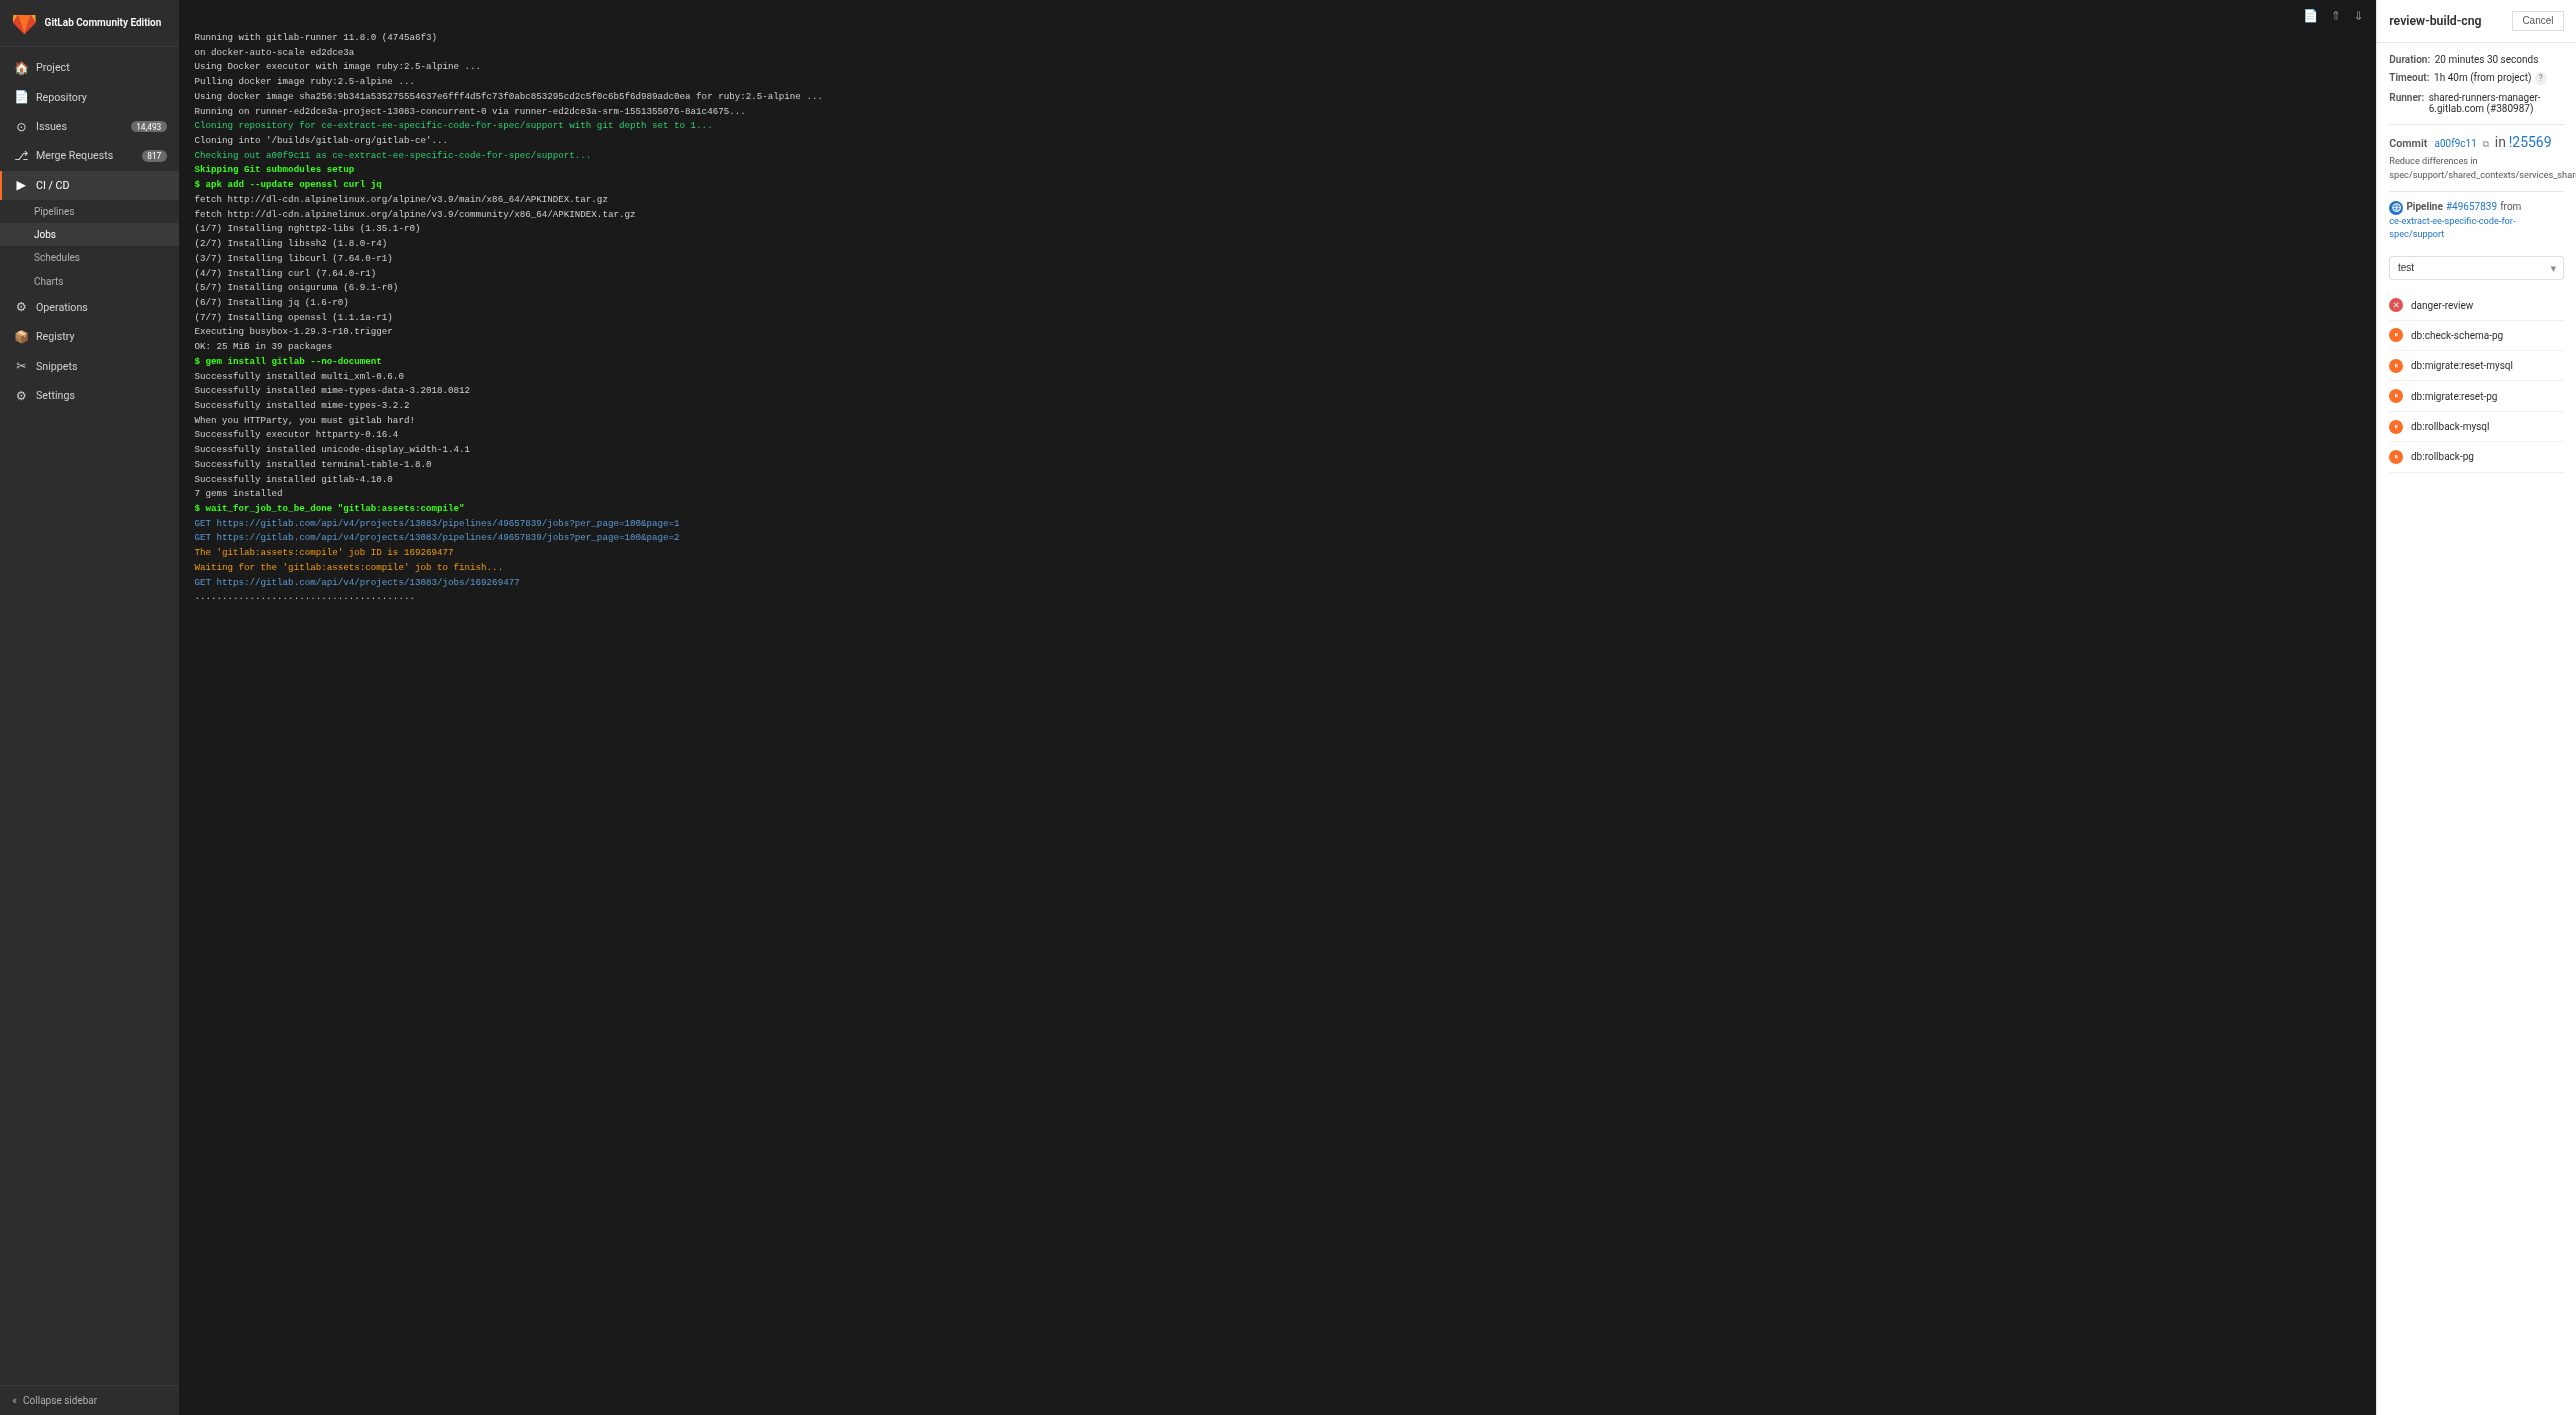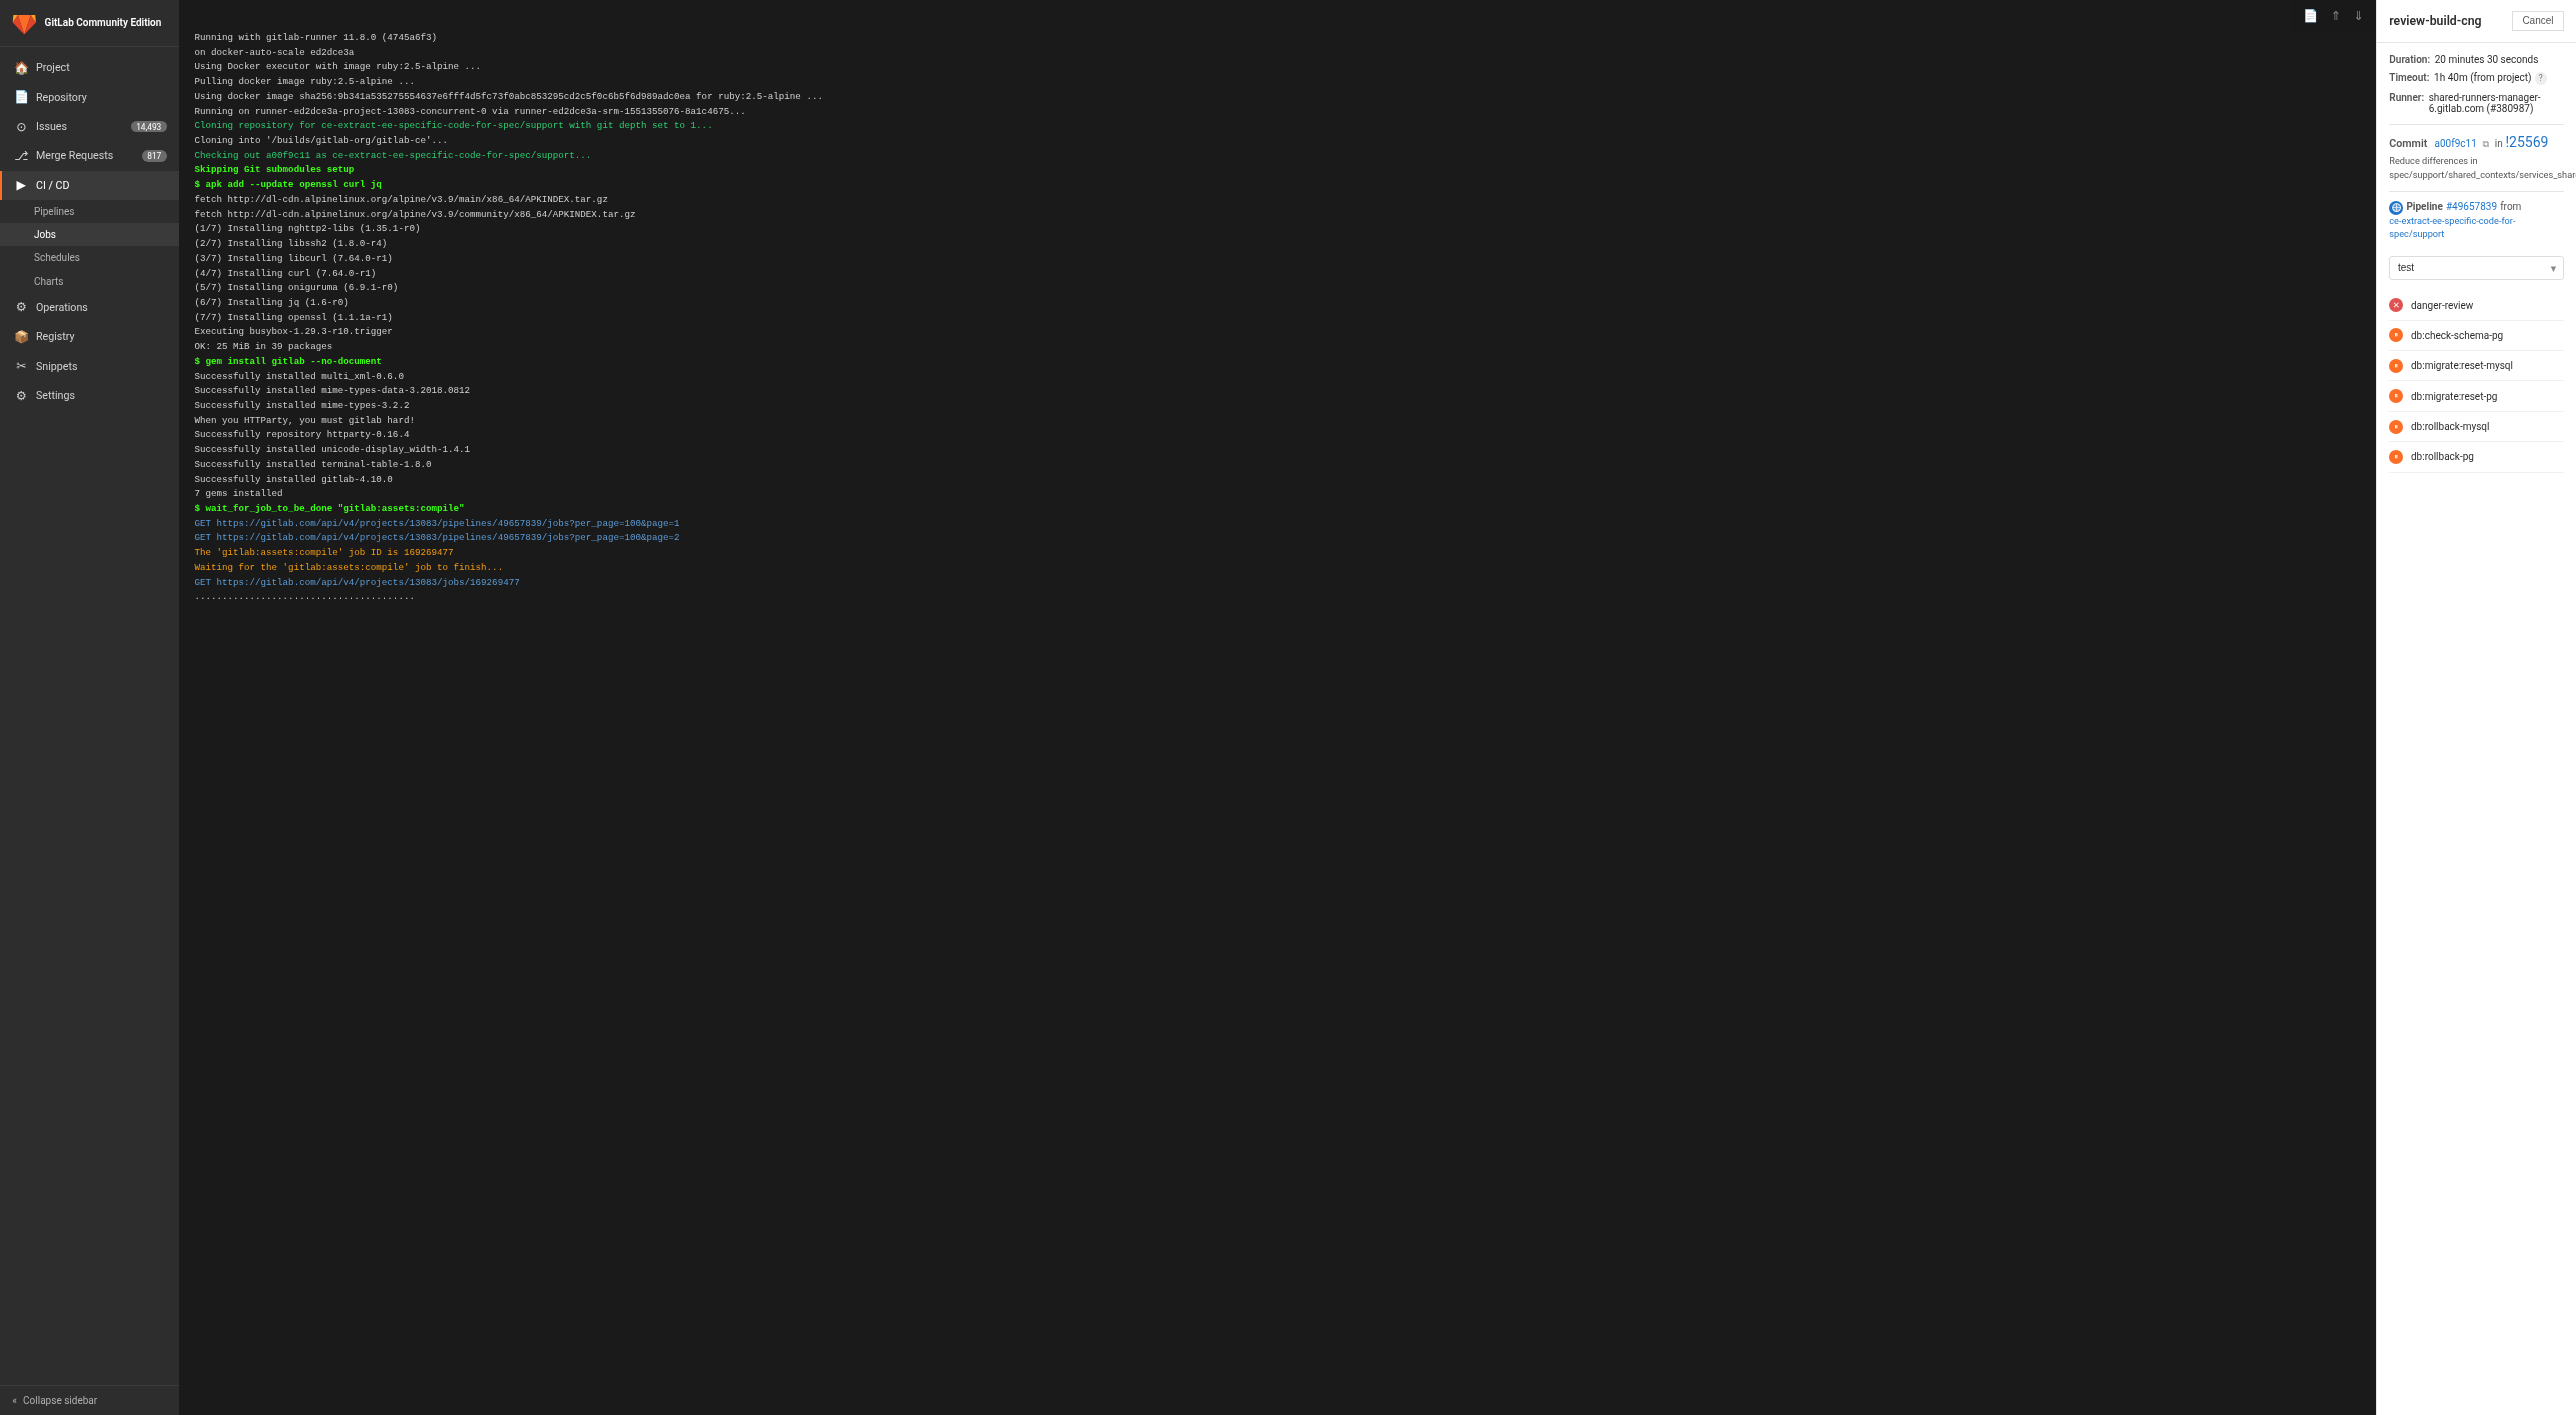--- a/index.html
+++ b/index.html
@@ -36,21 +36,21 @@
     .cancel-btn { background: none; border: 0.8px solid #ddd; border-radius: 0; padding: 3.8px 9.2px; cursor: pointer; font-size: 10px; color: #555; }
     .right-panel-body { padding: 10.7px 12.3px; }
     .meta-row { display: flex; align-items: flex-start; margin-bottom: 7.7px; font-size: 10px; }
     .meta-label { color: #555; font-weight: 600; margin-right: 4.6px; white-space: nowrap; }
     .meta-value { color: #2d2d2d; }
     .meta-help { display: inline-flex; align-items: center; justify-content: center; width: 12.3px; height: 12.3px; border-radius: 50%; background: #eee; color: #777; font-size: 8.4px; margin-left: 3.1px; cursor: pointer; }
     .divider { height: 0.8px; background: #e5e5e5; margin: 9.2px 0; }
     .commit-section { margin-bottom: 9.2px; }
     .commit-hash { color: #1f75cb; text-decoration: none; font-size: 10px; }
     .commit-copy { cursor: pointer; color: #888; margin-left: 3.1px; font-size: 9.2px; }
-    .commit-in { color: #555; font-size: 10px; margin-left: 3.1px; }
+    .commit-in { color: #555; font-size: 14px; margin-left: 3.1px; }
     .commit-link { color: #1f75cb; text-decoration: none; font-size: 14px; }
     .commit-message { font-size: 9.2px; color: #555; margin-top: 4.6px; line-height: 1.5; }
     .pipeline-section { margin-bottom: 9.2px; }
     .pipeline-label { font-size: 10px; color: #555; font-weight: 700; margin-right: 3.1px; }
     .pipeline-link { color: #1f75cb; text-decoration: none; font-size: 10px; }
     .branch-link { color: #1f75cb; text-decoration: none; font-size: 9.2px; line-height: 1.4; }
     .stage-select { width: 100%; border: 0.8px solid #ddd; border-radius: 3.1px; padding: 5.4px 7.7px; font-size: 10px; color: #2d2d2d; background: #fff; appearance: none; cursor: pointer; margin-top: 6.1px; }
     .stage-select-wrapper { position: relative; margin-bottom: 10.7px; }
     .stage-select-wrapper::after { content: '▾'; position: absolute; right: 7.7px; top: 50%; transform: translateY(-50%); color: #888; pointer-events: none; margin-top: 3.1px; }
     .job-list { display: flex; flex-direction: column; gap: 0; }
@@ -167,21 +167,21 @@
         <div style="color: rgb(208, 208, 208);">(5/7) Installing oniguruma (6.9.1-r0)</div>
         <div style="color: rgb(208, 208, 208);">(6/7) Installing jq (1.6-r0)</div>
         <div style="color: rgb(208, 208, 208);">(7/7) Installing openssl (1.1.1a-r1)</div>
         <div style="color: rgb(208, 208, 208);">Executing busybox-1.29.3-r10.trigger</div>
         <div style="color: rgb(208, 208, 208);">OK: 25 MiB in 39 packages</div>
         <div style="color: rgb(57, 255, 20); font-weight: bold;">$ gem install gitlab --no-document</div>
         <div style="color: rgb(208, 208, 208);">Successfully installed multi_xml-0.6.0</div>
         <div style="color: rgb(208, 208, 208);">Successfully installed mime-types-data-3.2018.0812</div>
         <div style="color: rgb(208, 208, 208);">Successfully installed mime-types-3.2.2</div>
         <div style="color: rgb(208, 208, 208);">When you HTTParty, you must gitlab hard!</div>
-        <div style="color: rgb(208, 208, 208);">Successfully repository httparty-0.16.4</div>
+        <div style="color: rgb(208, 208, 208);">Successfully executor httparty-0.16.4</div>
         <div style="color: rgb(208, 208, 208);">Successfully installed unicode-display_width-1.4.1</div>
         <div style="color: rgb(208, 208, 208);">Successfully installed terminal-table-1.8.0</div>
         <div style="color: rgb(208, 208, 208);">Successfully installed gitlab-4.10.0</div>
         <div style="color: rgb(208, 208, 208);">7 gems installed</div>
         <div style="color: rgb(57, 255, 20); font-weight: bold;">$ wait_for_job_to_be_done "gitlab:assets:compile"</div>
         <div style="color: rgb(91, 155, 213);">GET https://gitlab.com/api/v4/projects/13083/pipelines/49657839/jobs?per_page=100&amp;page=1</div>
         <div style="color: rgb(91, 155, 213);">GET https://gitlab.com/api/v4/projects/13083/pipelines/49657839/jobs?per_page=100&amp;page=2</div>
         <div style="color: rgb(243, 156, 18);">The 'gitlab:assets:compile' job ID is 169269477</div>
         <div style="color: rgb(243, 156, 18);">Waiting for the 'gitlab:assets:compile' job to finish...</div>
         <div style="color: rgb(91, 155, 213);">GET https://gitlab.com/api/v4/projects/13083/jobs/169269477</div>

